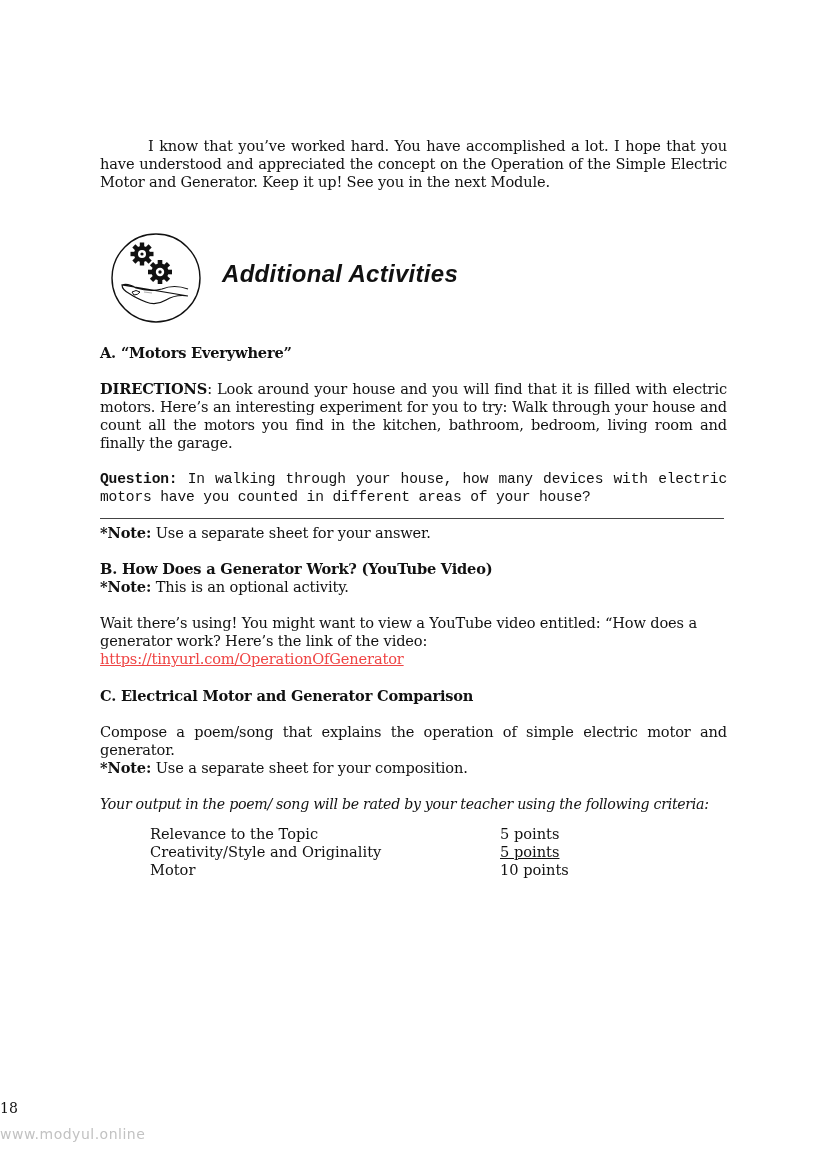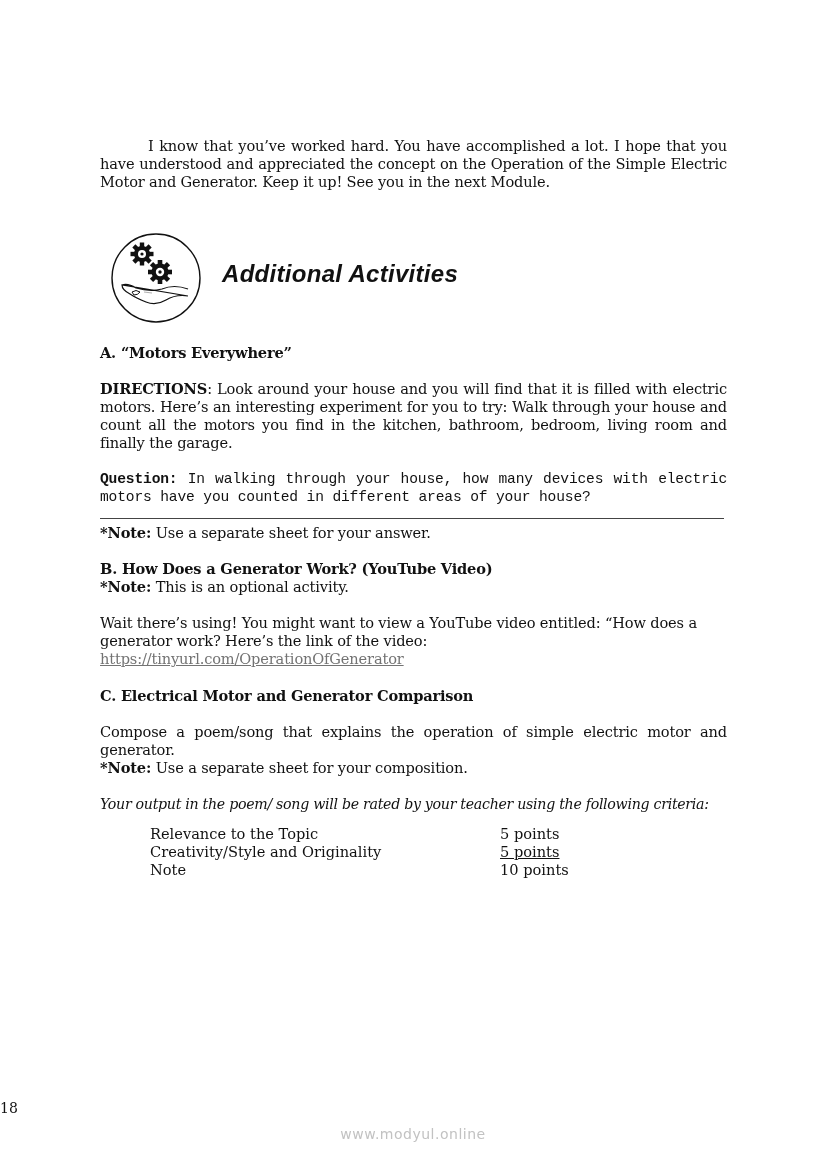--- a/index.html
+++ b/index.html
@@ -20,27 +20,27 @@
     .icon-wrap { position: absolute; left: 110px; top: 232px; width: 92px; height: 92px; }
     .title {
       position: absolute; left: 222px; top: 260px;
       font-family: Liberation Sans, sans-serif; font-weight: bold; font-style: italic;
       font-size: 24px; letter-spacing: 0.3px;
     }
     .answer-line {
       position: absolute; left: 100px; top: 518px; width: 624px; height: 0;
       border-top: 1px solid #444;
     }
-    .link { text-decoration: underline; color: #737373; }
+    .link { text-decoration: underline; color: #ef4444; }
     .crit-row { position: absolute; left: 150px; width: 420px; font-size: 14.6px; line-height: 18px; }
     .crit-label { position: absolute; left: 0; }
     .crit-pts { position: absolute; left: 350px; }
     .ul { text-decoration: underline; }
     .pagenum { position: absolute; left: 0; width: 702px; top: 1100px; text-align: left; font-size: 14px; }
-    .watermark { position: absolute; left: 0; width: 826px; top: 1126px; text-align: center;
+    .watermark { position: absolute; left: 0; width: 826px; top: 1126px; text-align: left;
       font-family: "DejaVu Sans", sans-serif; font-size: 14px; color: #c2c2c2; letter-spacing: 0.5px; }
     .ital { font-style: italic; }
   </style>
 </head>
 <body>
 
 <div class="p indent" style="top:137px;">I know that you’ve worked hard. You have accomplished a lot. I hope that you have understood and appreciated the concept on the Operation of the Simple Electric Motor and Generator. Keep it up! See you in the next Module.</div>
 
 <div class="icon-wrap">
   <svg width="92" height="92" viewBox="0 0 92 92">
@@ -112,18 +112,18 @@
 
 <div class="crit-row" style="top:825px;">
   <span class="crit-label">Relevance to the Topic</span>
   <span class="crit-pts">5 points</span>
 </div>
 <div class="crit-row" style="top:843px;">
   <span class="crit-label">Creativity/Style and Originality</span>
   <span class="crit-pts ul">5 points</span>
 </div>
 <div class="crit-row" style="top:861px;">
-  <span class="crit-label">Note</span>
+  <span class="crit-label">Motor</span>
   <span class="crit-pts">10 points</span>
 </div>
 
 <div class="pagenum">18</div>
 <div class="watermark">www.modyul.online</div>
 
 </body></html>

